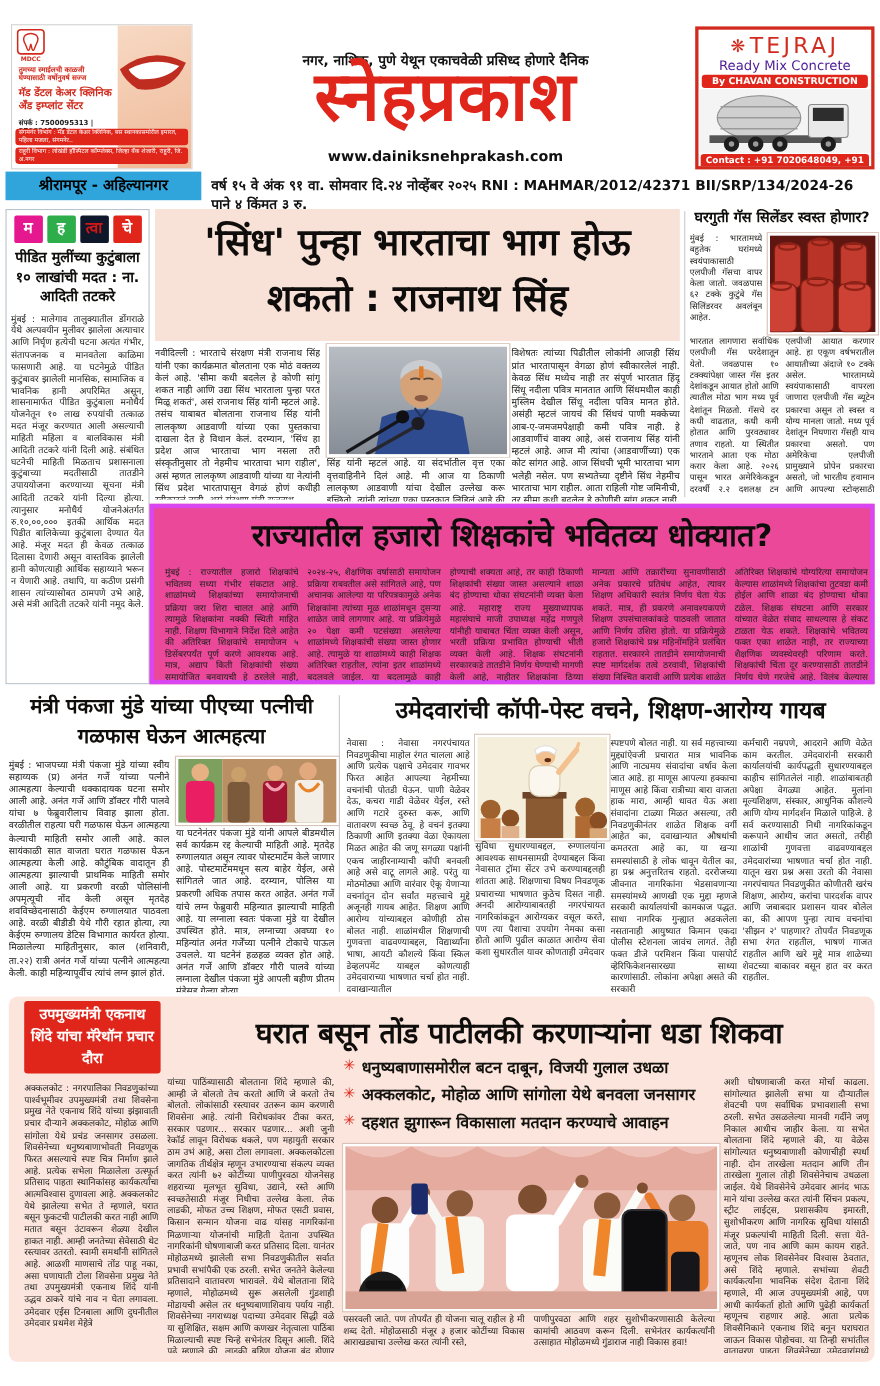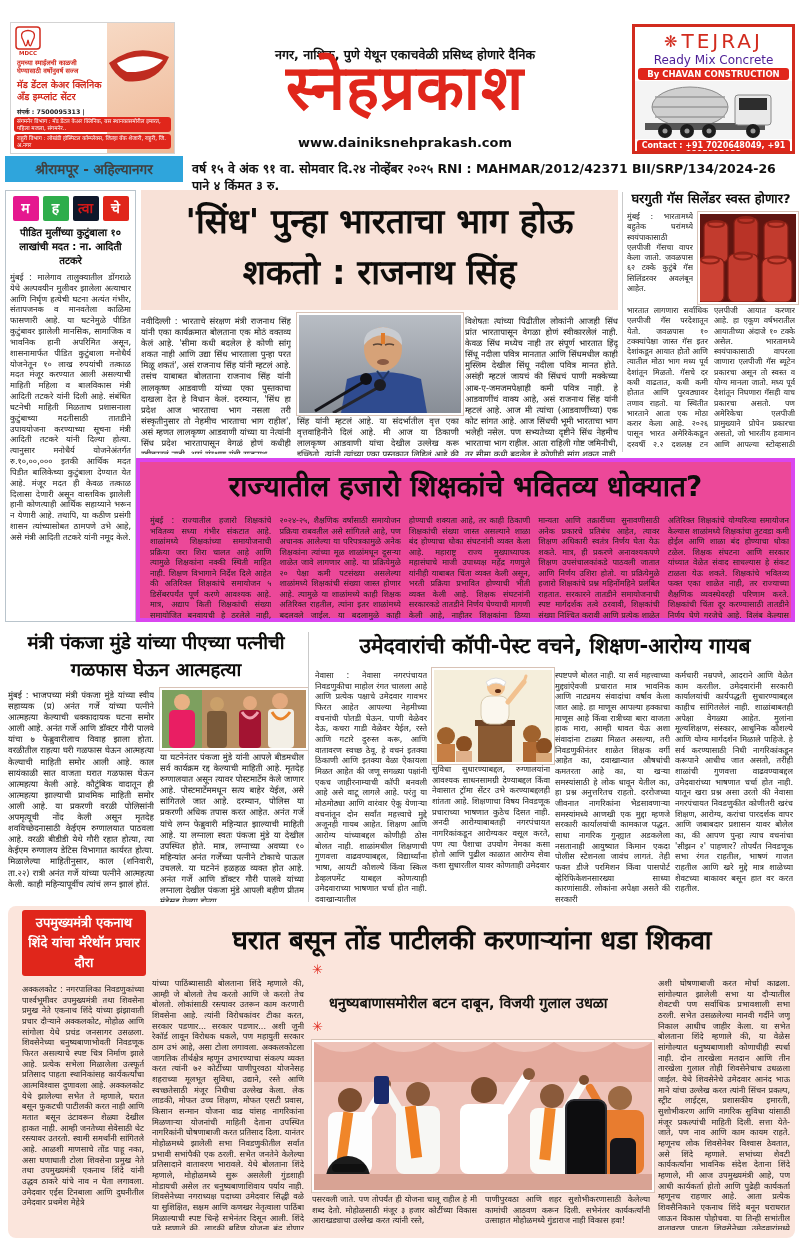--- a/index.html
+++ b/index.html
@@ -8,21 +8,21 @@
   .abs{position:absolute;}
   .bt{font-size:8.4px;line-height:1.32;text-align:justify;color:#20201e;overflow:hidden;}
   .hl{font-weight:bold;color:#0e0d0b;}
   .center{text-align:center;}
   .vrule{background:#c9c9c9;width:1px;}
   .paper-title{color:#e0261b;font-weight:bold;letter-spacing:1px;}
   .redbar{background:#e0261b;color:#fff;border-radius:3px;}
   .photo-frame{border:2px solid #fff;box-shadow:0 0 0 1px #d8c2b5;}
   .bullet-row{display:flex;align-items:flex-start;margin-bottom:7px;}
   .bullet-star{color:#e0261b;font-size:13px;margin-right:6px;line-height:1.2;}
-  .bullet-text{font-weight:bold;font-size:14.5px;line-height:1.25;color:#14130f;margin-top:32px;}
+  .bullet-text{font-weight:bold;font-size:14.5px;line-height:1.25;color:#14130f;}
   .kicker{display:flex;gap:4px;justify-content:center;}
   .kicker span{display:block;width:26px;height:25px;line-height:25px;text-align:center;font-weight:bold;font-size:14px;color:#fff;border-radius:2px;}
   .k0{background:#e5188f;}
   .k1{background:#2ead4b;}
   .k2{background:#0f172a;color:#d01818!important;}
   .k3{background:#e0261b;}
   .gas-cols{column-count:2;column-gap:6px;}
   .teach-cols{display:flex;gap:8px;}
   .teach-cols div{flex:1;}
 </style>
@@ -81,31 +81,31 @@
       <circle cx="74" cy="50" r="7" fill="#1d1d1d"></circle>
         <circle cx="118" cy="50" r="7" fill="#1d1d1d"></circle>
       <circle cx="30" cy="50" r="2.5" fill="#9a9a9a"></circle>
         <circle cx="52" cy="50" r="2.5" fill="#9a9a9a"></circle>
       <circle cx="74" cy="50" r="2.5" fill="#9a9a9a"></circle>
         <circle cx="118" cy="50" r="2.5" fill="#9a9a9a"></circle>
     </svg>
     <div class="center redbar" style="margin:1px 2px;font-size:8px;font-weight:bold;padding:1px 0;">Contact : +91 7020648049, +91 8805325932</div>
   </div>
 
-  <div class="abs center" style="left:5px;top:156px;width:178px;height:26px;background:#2fa5dc;color:#404040;font-weight:bold;font-size:13.5px;line-height:26px;">श्रीरामपूर - अहिल्यानगर</div>
+  <div class="abs center" style="left:5px;top:156px;width:178px;height:26px;background:#2fa5dc;color:#000000;font-weight:bold;font-size:13.5px;line-height:26px;">श्रीरामपूर - अहिल्यानगर</div>
   <div class="abs" style="left:192px;top:160px;width:603px;font-size:12.5px;font-weight:bold;color:#111;">वर्ष १५ वे  अंक ९१ वा. सोमवार दि.२४ नोव्हेंबर २०२५   RNI : MAHMAR/2012/42371   BII/SRP/134/2024-26   पाने ४   किंमत ३ रु.</div>
 
   <div class="abs" style="left:5px;top:190px;width:131px;height:432px;border:1px solid #b9c4cc;box-sizing:border-box;padding:5px 4px;overflow:hidden;">
     <div class="kicker">
       <span class="k0">म</span>
       <span class="k1">ह</span>
       <span class="k2">त्वा</span>
       <span class="k3">चे</span>
     </div>
-    <div class="hl center" style="font-size:10px;line-height:1.4;margin:5px 0 4px 0;">पीडित मुलींच्या कुटुंबाला १० लाखांची मदत : ना. आदिती तटकरे</div>
+    <div class="hl center" style="font-size:13px;line-height:1.4;margin:5px 0 4px 0;">पीडित मुलींच्या कुटुंबाला १० लाखांची मदत : ना. आदिती तटकरे</div>
     <div class="bt" style="font-size:8.2px;height:330px;">मुंबई : मालेगाव तालुक्यातील डोंगराळे येथे अल्पवयीन मुलीवर झालेला अत्याचार आणि निर्घृण हत्येची घटना अत्यंत गंभीर, संतापजनक व मानवतेला काळिमा फासणारी आहे. या घटनेमुळे पीडित कुटुंबावर झालेली मानसिक, सामाजिक व भावनिक हानी अपरिमित असून, शासनामार्फत पीडित कुटुंबाला मनोधैर्य योजनेतून १० लाख रुपयांची तत्काळ मदत मंजूर करण्यात आली असल्याची माहिती महिला व बालविकास मंत्री आदिती तटकरे यांनी दिली आहे. संबंधित घटनेची माहिती मिळताच प्रशासनाला कुटुंबाच्या मदतीसाठी तातडीने उपाययोजना करण्याच्या सूचना मंत्री आदिती तटकरे यांनी दिल्या होत्या. त्यानुसार मनोधैर्य योजनेअंतर्गत रु.१०,००,००० इतकी आर्थिक मदत पिडीत बालिकेच्या कुटुंबाला देण्यात येत आहे. मंजूर मदत ही केवळ तत्काळ दिलासा देणारी असून वास्तविक झालेली हानी कोणत्याही आर्थिक सहाय्याने भरून न येणारी आहे. तथापि, या कठीण प्रसंगी शासन त्यांच्यासोबत ठामपणे उभे आहे, असे मंत्री आदिती तटकरे यांनी नमूद केले.</div>
   </div>
 
   <div class="abs" style="left:141px;top:190px;width:477px;height:120px;background:#f8e1d7;box-sizing:border-box;padding:6px 10px;overflow:hidden;">
     <div class="hl center" style="font-size:34px;line-height:1.5;">'सिंध' पुन्हा भारताचा भाग होऊ शकतो : राजनाथ सिंह</div>
   </div>
   <div class="abs bt" style="left:141px;top:316px;width:150px;height:138px;">नवीदिल्ली : भारताचे संरक्षण मंत्री राजनाथ सिंह यांनी एका कार्यक्रमात बोलताना एक मोठं वक्तव्य केलं आहे. 'सीमा कधी बदलेल हे कोणी सांगू शकत नाही आणि उद्या सिंध भारताला पुन्हा परत मिळू शकतं', असं राजनाथ सिंह यांनी म्हटलं आहे. तसंच याबाबत बोलताना राजनाथ सिंह यांनी लालकृष्ण आडवाणी यांच्या एका पुस्तकाचा दाखला देत हे विधान केलं. दरम्यान, 'सिंध हा प्रदेश आज भारताचा भाग नसला तरी संस्कृतीनुसार तो नेहमीच भारताचा भाग राहील', असं म्हणत लालकृष्ण आडवाणी यांच्या या नेत्यांनी सिंध प्रदेश भारतापासून वेगळं होणं कधीही स्वीकारलं नाही, असं संरक्षण मंत्री राजनाथ</div>
   <div class="abs photo-frame" style="left:297px;top:313px;width:162px;height:98px;">
     <svg width="162" height="98" viewBox="0 0 162 98">
       <defs>

